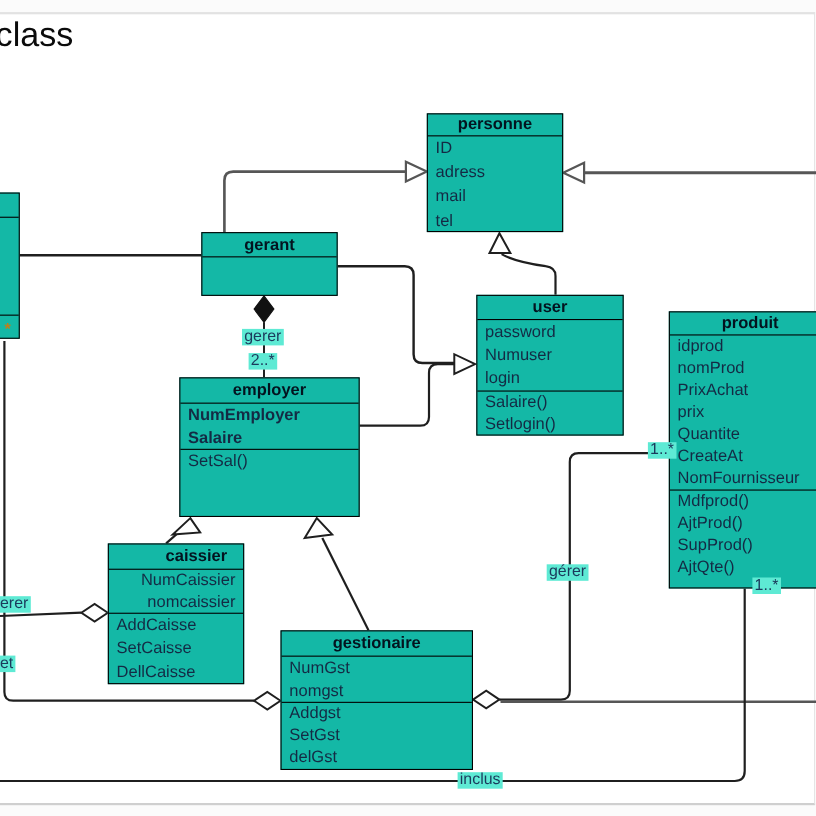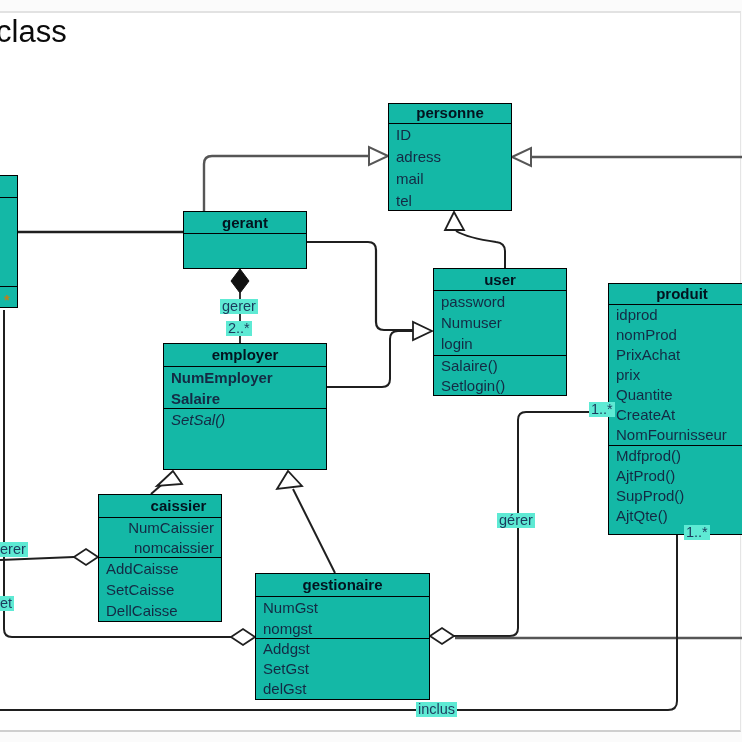--- a/index.html
+++ b/index.html
@@ -97,21 +97,21 @@
         <div class="member">Setlogin()</div>
       </div>
   </div>
 
   <div class="uml" style="left:163px;top:343px;width:164px;height:127px;">
     <div class="hd" style="height:22px;line-height:22px;">employer</div>
     <div class="cmp" style="height:42px;line-height:21px;font-weight:bold;">
         <div class="member">NumEmployer</div>
         <div class="member">Salaire</div>
       </div>
-    <div class="cmp" style="height:60px;line-height:21px;font-style:italic;">
+    <div class="cmp" style="height:60px;line-height:21px;">
         <div class="member">SetSal()</div>
       </div>
   </div>
 
   <div class="uml" style="left:98px;top:494px;width:124px;height:128px;">
     <div class="hd" style="height:22px;line-height:22px;padding-left:37px;">caissier</div>
     <div class="cmp" style="height:40px;line-height:20px;text-align:right;">
         <div class="member">NumCaissier</div>
         <div class="member">nomcaissier</div>
       </div>

